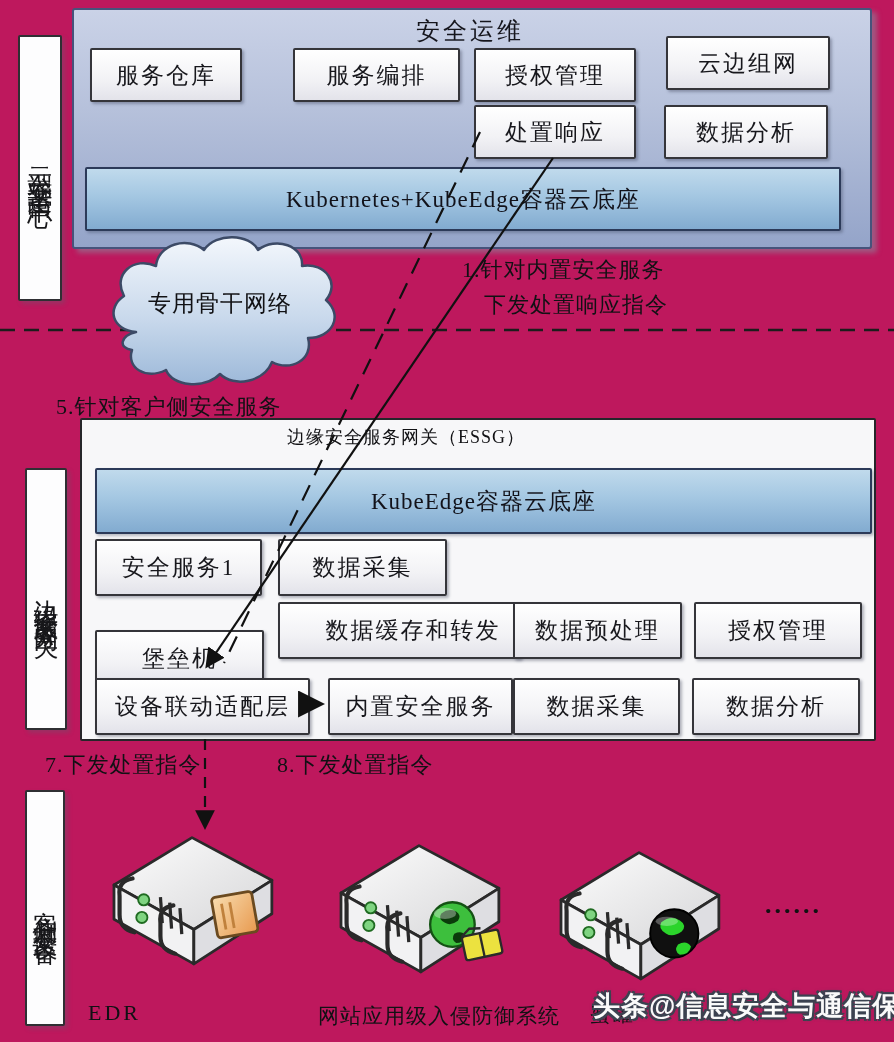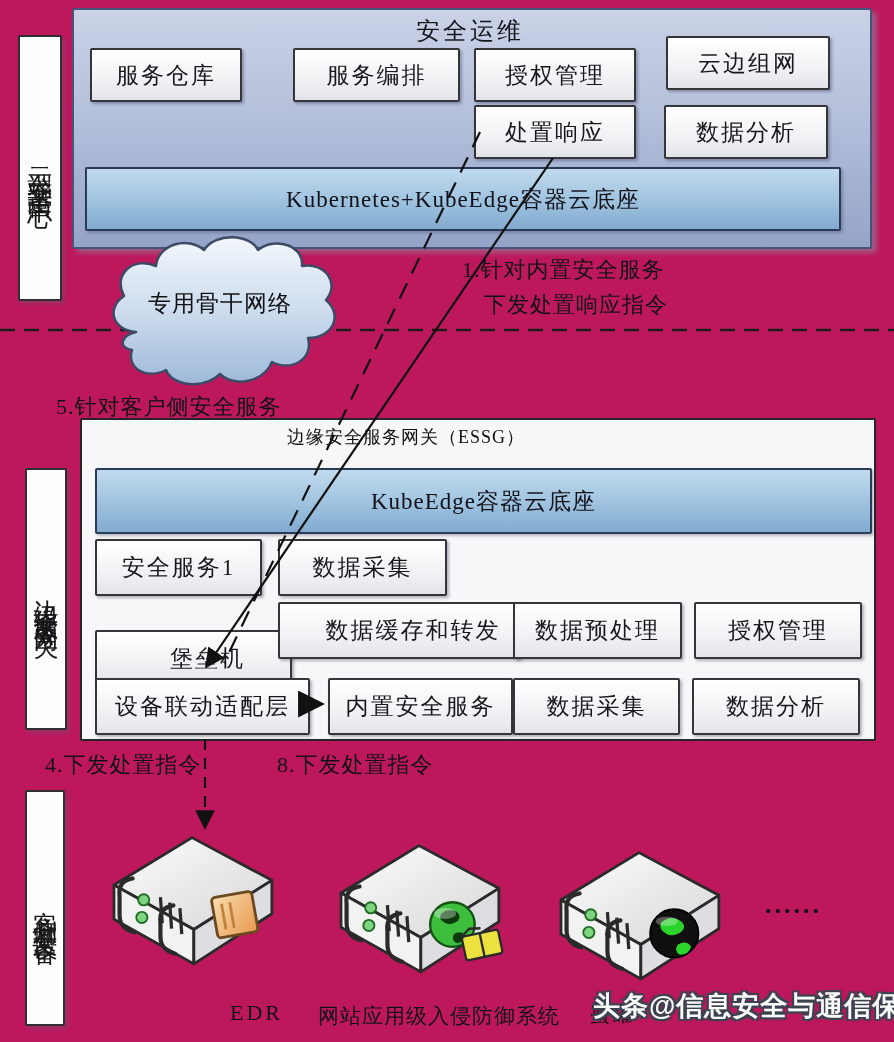--- a/index.html
+++ b/index.html
@@ -96,31 +96,31 @@
   <div class="abs ann" style="left:80px;top:425px;">下发处置响应指令</div>
 
   <div class="abs essg-box" style="left:80px;top:418px;width:792px;height:319px;"></div>
   <div class="abs ann" style="left:287px;top:425px;font-size:18px;">边缘安全服务网关（ESSG）</div>
 
   <div class="abs bar" style="left:95px;top:468px;width:773px;height:62px;">KubeEdge容器云底座</div>
 
   <div class="abs btn" style="left:95px;top:539px;width:163px;height:53px;">安全服务1</div>
   <div class="abs btn" style="left:278px;top:539px;width:165px;height:53px;">数据采集</div>
 
-  <div class="abs btn" style="left:95px;top:630px;width:165px;height:53px;padding-left:28px;">堡垒机</div>
+  <div class="abs btn" style="left:95px;top:630px;width:165px;height:53px;">堡垒机</div>
   <div class="abs btn" style="left:278px;top:602px;width:212px;height:53px;padding-left:27px;">数据缓存和转发</div>
   <div class="abs btn" style="left:513px;top:602px;width:165px;height:53px;">数据预处理</div>
   <div class="abs btn" style="left:694px;top:602px;width:164px;height:53px;">授权管理</div>
 
   <div class="abs btn" style="left:95px;top:678px;width:211px;height:53px;">设备联动适配层</div>
   <div class="abs btn" style="left:328px;top:678px;width:181px;height:53px;">内置安全服务</div>
   <div class="abs btn" style="left:513px;top:678px;width:163px;height:53px;">数据采集</div>
   <div class="abs btn" style="left:692px;top:678px;width:164px;height:53px;">数据分析</div>
 
-  <div class="abs ann" style="left:45px;top:750px;">4.下发处置指令</div>
+  <div class="abs ann" style="left:45px;top:750px;">7.下发处置指令</div>
   <div class="abs ann" style="left:277px;top:750px;">8.下发处置指令</div>
 
   <svg class="abs overlay" style="left:0;top:0;z-index:30;" width="894" height="1042" viewBox="0 0 894 1042">
     <defs>
       <marker id="arrow" viewBox="0 0 10 10" refX="8.5" refY="5" markerWidth="9" markerHeight="9" orient="auto-start-reverse">
         <path d="M0,0 L10,5 L0,10 Z" fill="#111"></path>
       </marker>
     </defs>
 
     <line x1="480" y1="132" x2="224" y2="663" stroke="#111" stroke-width="2.2" stroke-dasharray="17 11"></line>
@@ -198,19 +198,19 @@
     <g>
       <circle cx="150" cy="100" r="26" fill="#101010" stroke="#000000" stroke-width="2"></circle>
       <path d="M136,88 q10,-8 20,-2 q8,5 2,12 q-10,7 -17,2 q-9,-5 -5,-12 Z" fill="#2bd42b"></path>
       <path d="M154,112 q9,-5 14,2 q-2,9 -12,9 q-7,-4 -2,-11 Z" fill="#2bd42b"></path>
       <ellipse cx="142" cy="87" rx="12" ry="5" fill="#ffffff" opacity="0.3"></ellipse>
     </g>
   </svg>
 
   <div class="abs ellipsis" style="left:765px;top:890px;">......</div>
 
-  <div class="abs dev-label" style="left:88px;top:1000px;width:195px;text-align:right;font-size:22px;letter-spacing:3px;">EDR</div>
+  <div class="abs dev-label" style="left:88px;top:1000px;width:195px;text-align:left;font-size:22px;letter-spacing:3px;">EDR</div>
   <div class="abs dev-label" style="left:260px;top:1002px;width:300px;text-align:right;">网站应用级入侵防御系统</div>
   <div class="abs dev-label" style="left:590px;top:1000px;z-index:40;">蜜罐</div>
 
   <div class="abs watermark" style="left:593px;top:988px;z-index:50;">头条@信息安全与通信保密</div>
 
 </div>
 
 </body></html>

